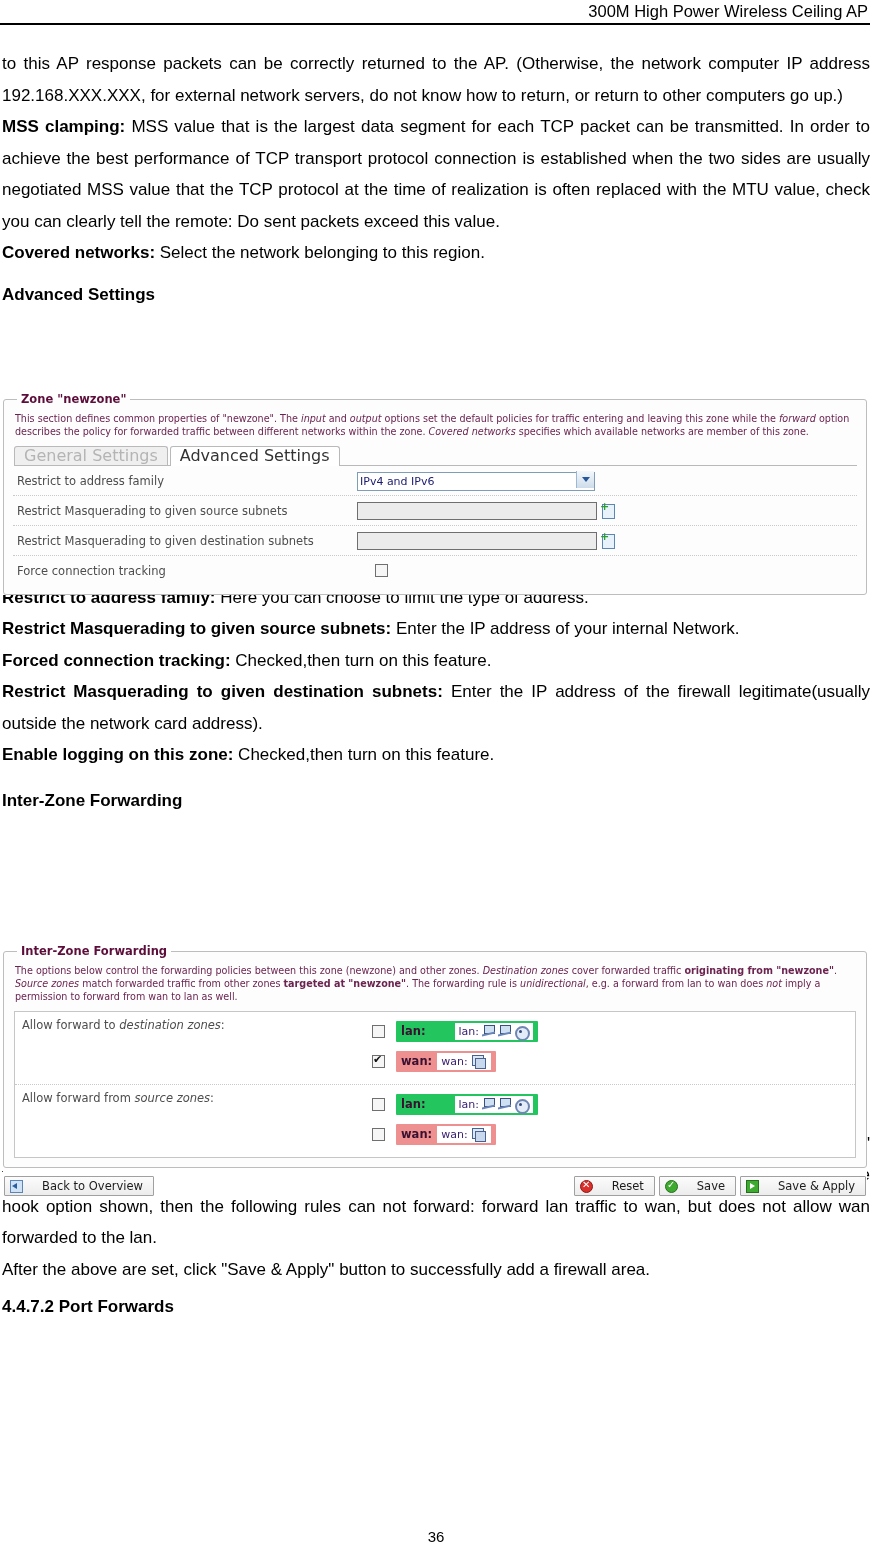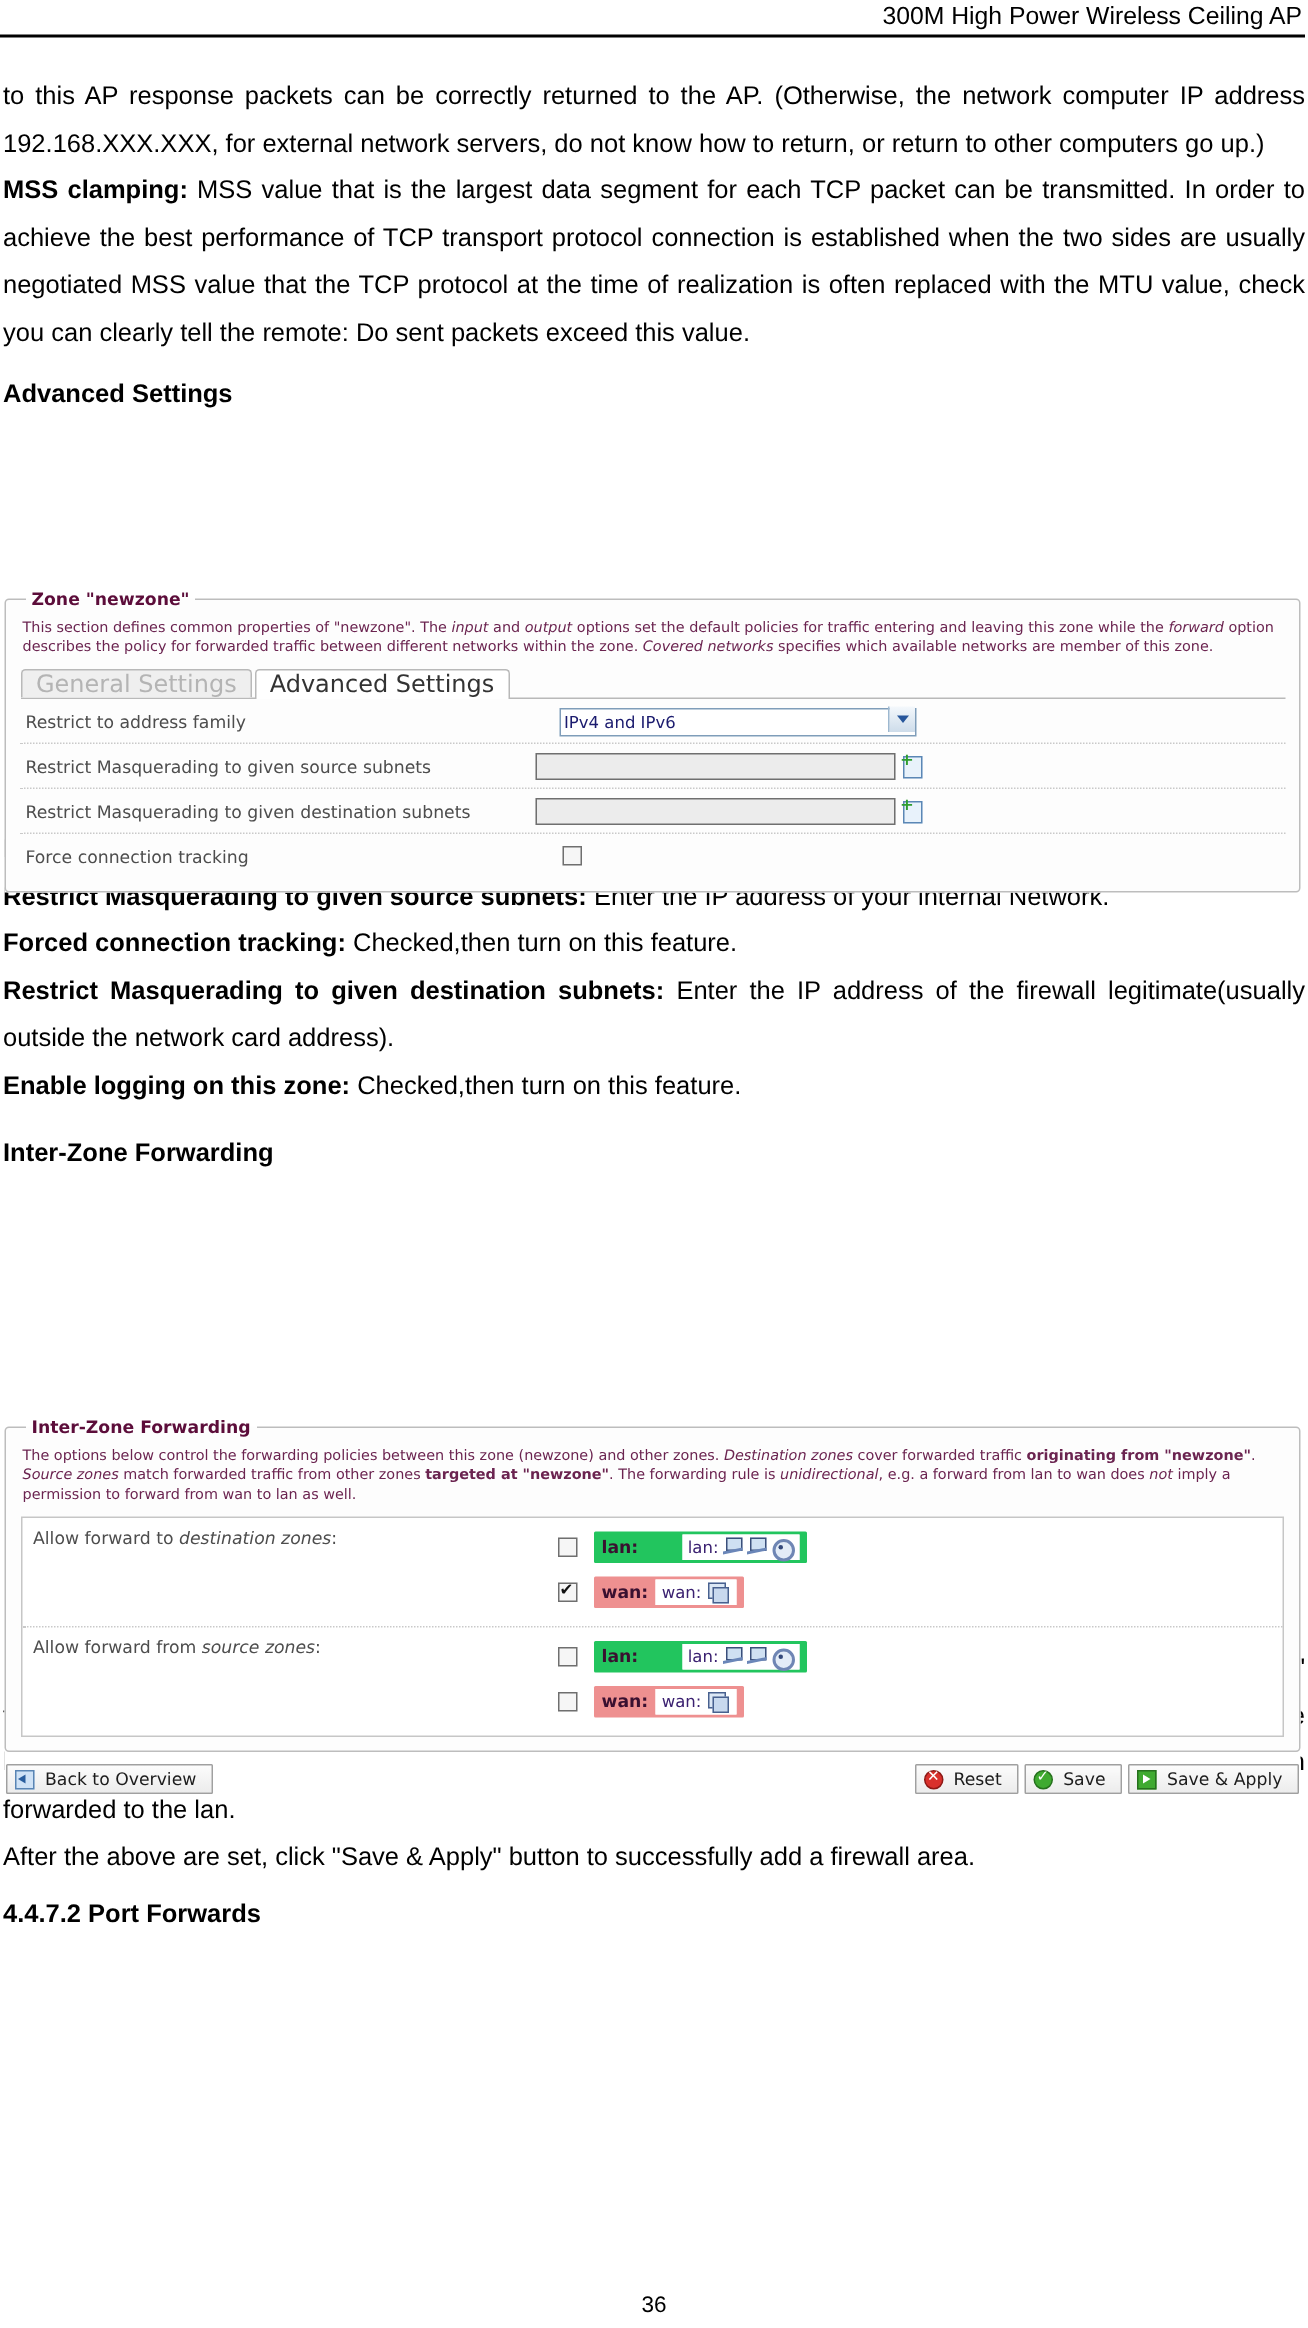--- a/index.html
+++ b/index.html
@@ -153,21 +153,21 @@
     color: #1b1b6e;
     width: 238px;
     height: 19px;
     padding: 0 2px;
     border: 1px solid #7f9db9;
     background: #ffffff;
     -webkit-appearance: none;
     appearance: none;
     box-sizing: border-box;
   }
-  .select-wrap { position: relative; display: inline-block; margin-left: 16px; }
+  .select-wrap { position: relative; display: inline-block; }
   .select-arrow {
     position: absolute;
     right: 1px; top: 1px;
     width: 18px; height: 17px;
     background: linear-gradient(#f4f8fc,#cddcea);
     border-left: 1px solid #9db8d0;
     display: flex; align-items: center; justify-content: center;
     pointer-events: none;
     box-sizing: border-box;
   }
@@ -343,21 +343,21 @@
     align-items: center;
     border: 1px solid #a0a0a0;
     background: linear-gradient(#fcfcfc,#ececec);
     font-size: 11.5px;
     color: #1c1c1c;
     padding: 2px 10px 2px 5px;
     height: 20px;
     box-sizing: border-box;
     border-radius: 1px;
   }
-  .lucibtn .lbl { margin-left: 7px; }
+  .lucibtn .lbl { margin-left: 19px; }
   .btn-right-group { display: flex; gap: 4px; }
   .bico { width: 13px; height: 13px; position: relative; display:inline-block;}
   .bico.back .sq {
     position:absolute; inset:0; background:#cfe2f6; border:1px solid #5a85b4;
   }
   .bico.back .arr {
     position:absolute; left:2px; top:3px; width:0;height:0;
     border-top:3px solid transparent; border-bottom:3px solid transparent;
     border-right:5px solid #2a5e9e;
   }
@@ -414,20 +414,21 @@
 
   <div class="doc-header">300M High Power Wireless Ceiling AP</div>
   <div class="header-rule"></div>
 
   <div class="body-area">
 
     <p class="para">to this AP response packets can be correctly returned to the AP. (Otherwise, the network computer IP address 192.168.XXX.XXX, for external network servers, do not know how to return, or return to other computers go up.)</p>
 
     <p class="para"><b>MSS clamping:</b><span> MSS value that is the largest data segment for each TCP packet can be transmitted. In order to achieve the best performance of TCP transport protocol connection is established when the two sides are usually negotiated MSS value that the TCP protocol at the time of realization is often replaced with the MTU value, check you can clearly tell the remote: Do sent packets exceed this value.</span></p>
 
+    <p class="para nojust"><b>Covered networks:</b><span> Select the network belonging to this region.</span></p>
 
     <div class="spacer-10"></div>
     <h3 class="sec-head">Advanced Settings</h3>
 
     <div style="height:272px"></div>
 
     <p class="para nojust"><b>Restrict to address family:</b><span> Here you can choose to limit the type of address.</span></p>
 
     <p class="para"><b>Restrict Masquerading to given source subnets:</b><span> Enter the IP address of your internal Network.</span></p>
 

